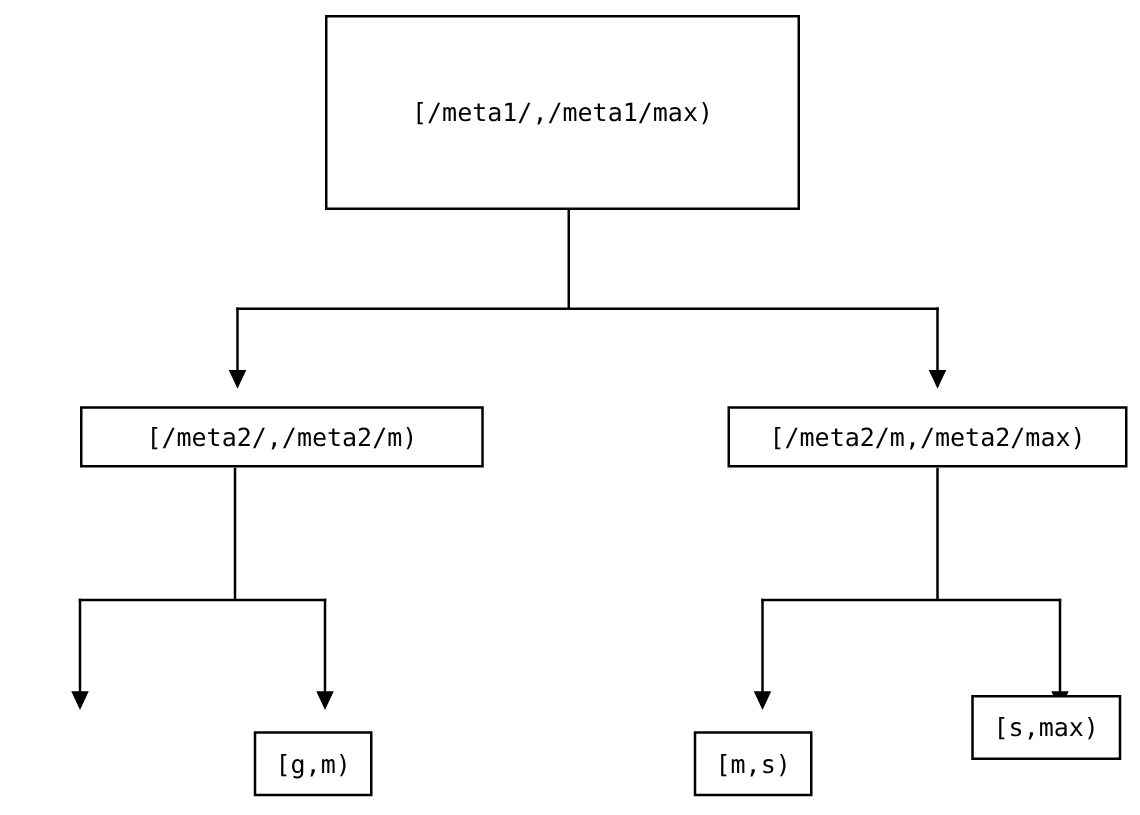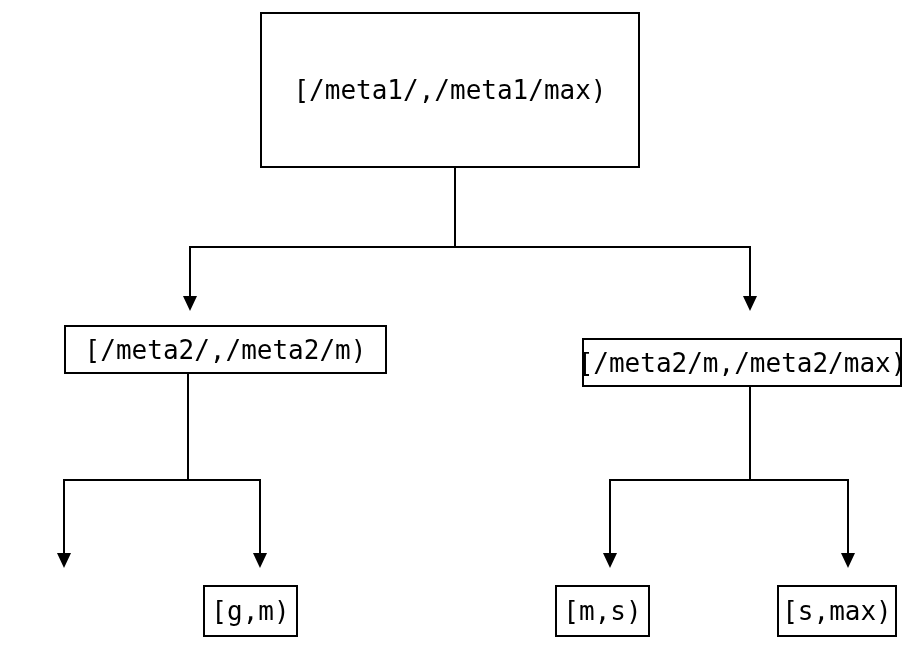--- a/index.html
+++ b/index.html
@@ -32,32 +32,32 @@
     stroke: none;
   }
   .node {
     position: absolute;
     box-sizing: border-box;
     border: 2px solid var(--line-color, #000000);
     background: var(--bg-color, #ffffff);
     display: flex;
     align-items: center;
     justify-content: center;
-    font-size: 26px;
+    font-size: 20px;
     color: var(--line-color, #000000);
     white-space: pre;
     letter-spacing: 0;
   }
   #node-root      { left: 260px; top: 12px;  width: 380px; height: 156px; }
   #node-left      { left: 22px;  top: 325px; width: 323px; height: 49px; margin-left: 42px;  }
-  #node-right     { left: 582px; top: 325px; width: 320px; height: 49px; margin-top: 13px;  }
+  #node-right     { left: 582px; top: 325px; width: 320px; height: 49px;  }
   #node-leaf-ag   { left: 8px;   top: 585px; width: 99px;  height: 52px;  }
   #node-leaf-gm   { left: 203px; top: 585px; width: 95px;  height: 52px;  }
   #node-leaf-ms   { left: 555px; top: 585px; width: 95px;  height: 52px;  }
-  #node-leaf-smax { left: 777px; top: 585px; width: 120px; height: 52px;  }
+  #node-leaf-smax { left: 777px; top: 556px; width: 120px; height: 52px;  }
 </style>
 </head>
 <body>
 
 <div id="canvas">
 
   <svg id="edges" viewBox="0 0 912 652" xmlns="http://www.w3.org/2000/svg">
 
     <path class="edge" d="M455 168 L455 247"></path>
     <path class="edge" d="M189 247 L751 247"></path>

